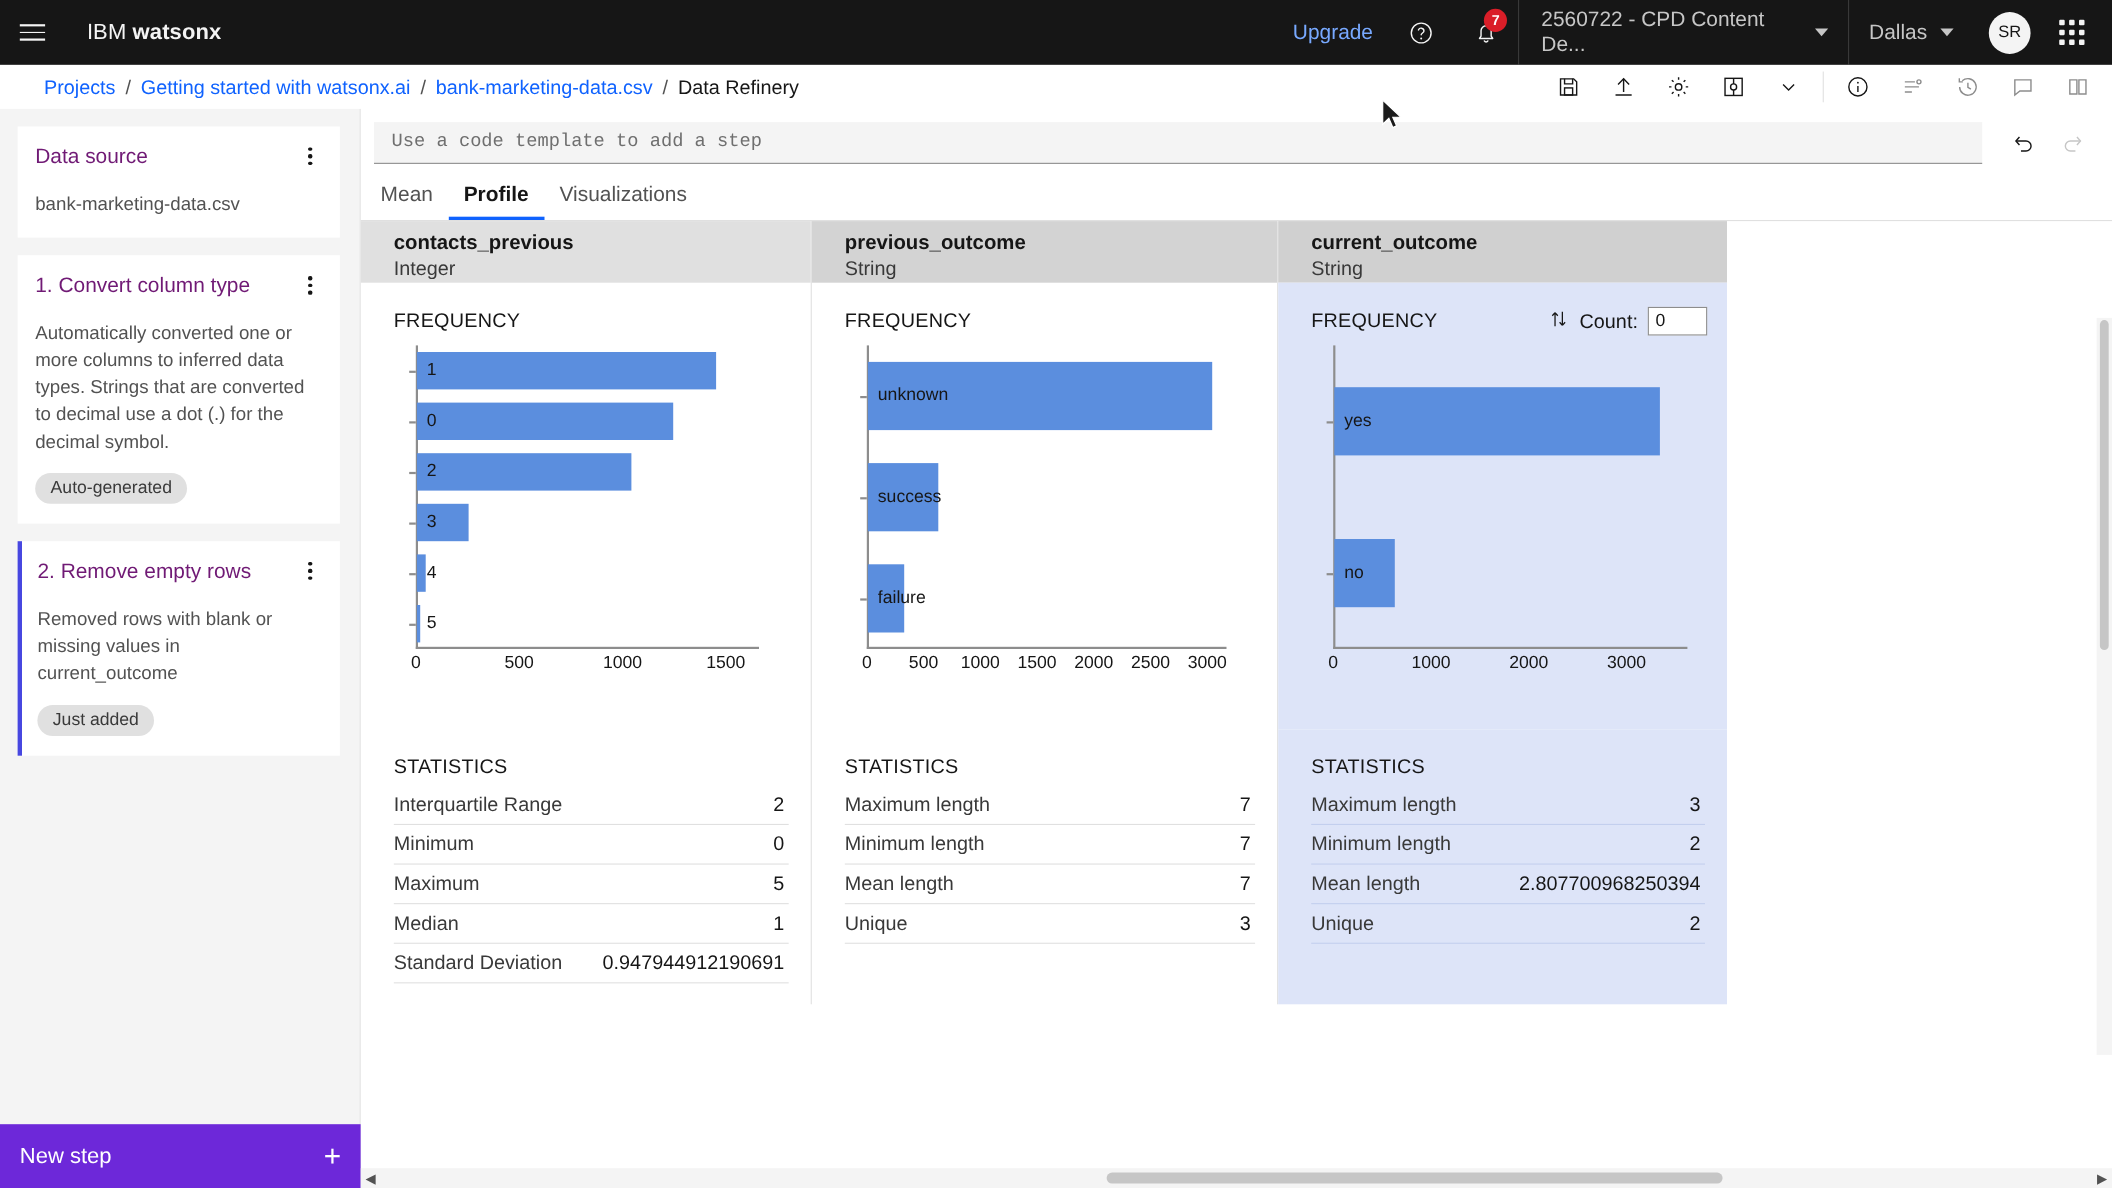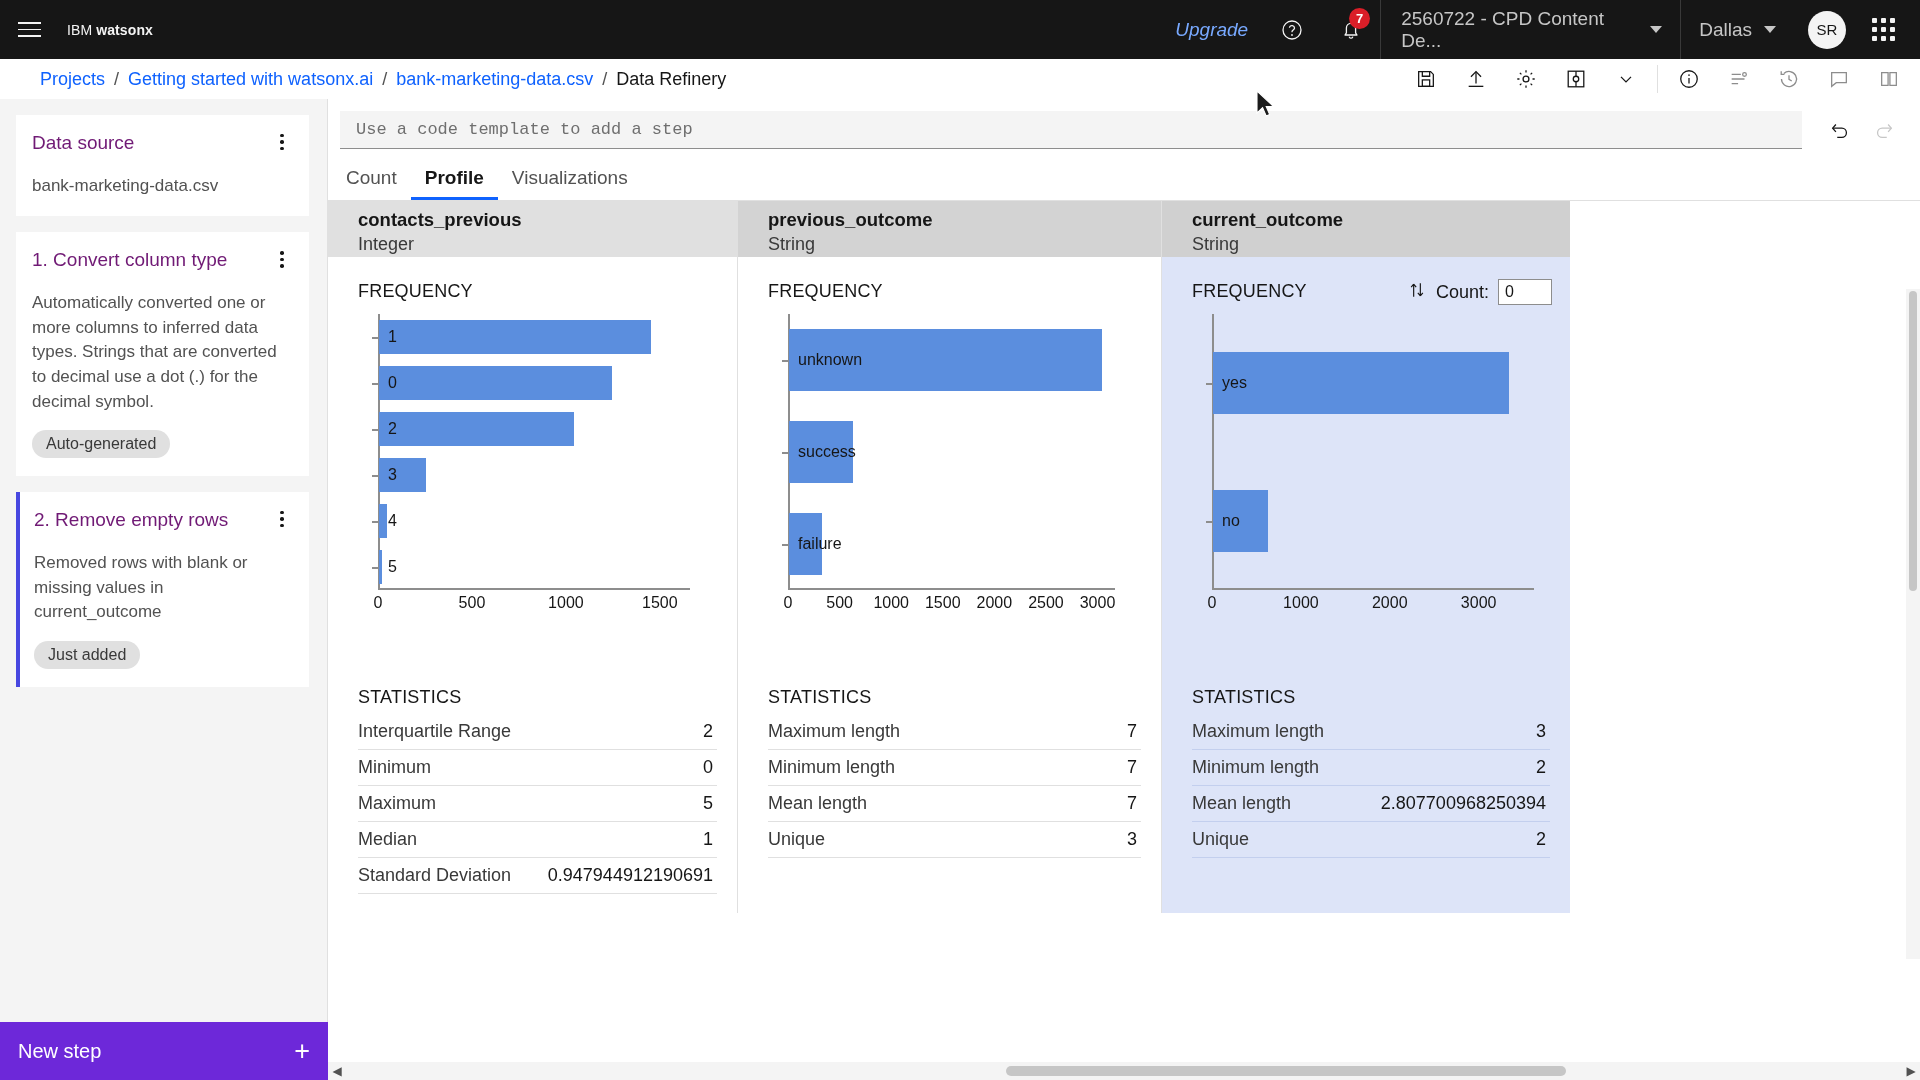--- a/index.html
+++ b/index.html
@@ -15,28 +15,27 @@
   .topbar {
     position: absolute; top: 0; left: 0; width: 1920px; height: 59px;
     background: #161616; display: flex; align-items: center;
     color: #f4f4f4;
   }
   .hamburger {
     width: 59px; height: 59px; display: flex; flex-direction: column;
     align-items: center; justify-content: center; gap: 5px; cursor: pointer;
   }
   .hamburger span { display: block; width: 23px; height: 1.6px; background: #f4f4f4; }
-  .brand { font-size: 14px; margin-left: 8px; letter-spacing: .1px; }
+  .brand { font-size: 20px; margin-left: 20px; letter-spacing: .1px; }
   .brand .ibm { font-weight: 400; }
   .brand .wx { font-weight: 700; }
   .topbar-spacer { flex: 1; }
   .upgrade-link {
     color: #78a9ff; font-size: 19px; text-decoration: none; padding: 0 14px;
     cursor: pointer;
-    font-style: italic;
   }
   .icon-btn-top {
     width: 59px; height: 59px; display: flex; align-items: center;
     justify-content: center; position: relative; cursor: pointer;
   }
   .badge {
     position: absolute; top: 8px; right: 10px; min-width: 21px; height: 21px;
     border-radius: 11px; background: #da1e28; color: #fff; font-size: 13px;
     display: flex; align-items: center; justify-content: center; font-weight: 600;
     padding: 0 5px;
@@ -419,21 +418,21 @@
       <div class="ur-btn">
         <svg width="22" height="22" viewBox="0 0 24 24" fill="none" stroke="#c6c6c6" stroke-width="1.4">
           <path d="M20 10H10a5 5 0 0 0 0 10h5"></path>
             <path d="M16.5 6 20 10l-3.5 4"></path>
         </svg>
       </div>
     </div>
   </div>
 
   <div class="tabs">
-    <div class="tab">Count</div>
+    <div class="tab">Mean</div>
     <div class="tab active">Profile</div>
     <div class="tab">Visualizations</div>
   </div>
 
   <div class="cols">
 
     <div class="col c1">
       <div class="colhead grey">
         <div class="cname">contacts_previous</div>
         <div class="ctype">Integer</div>

